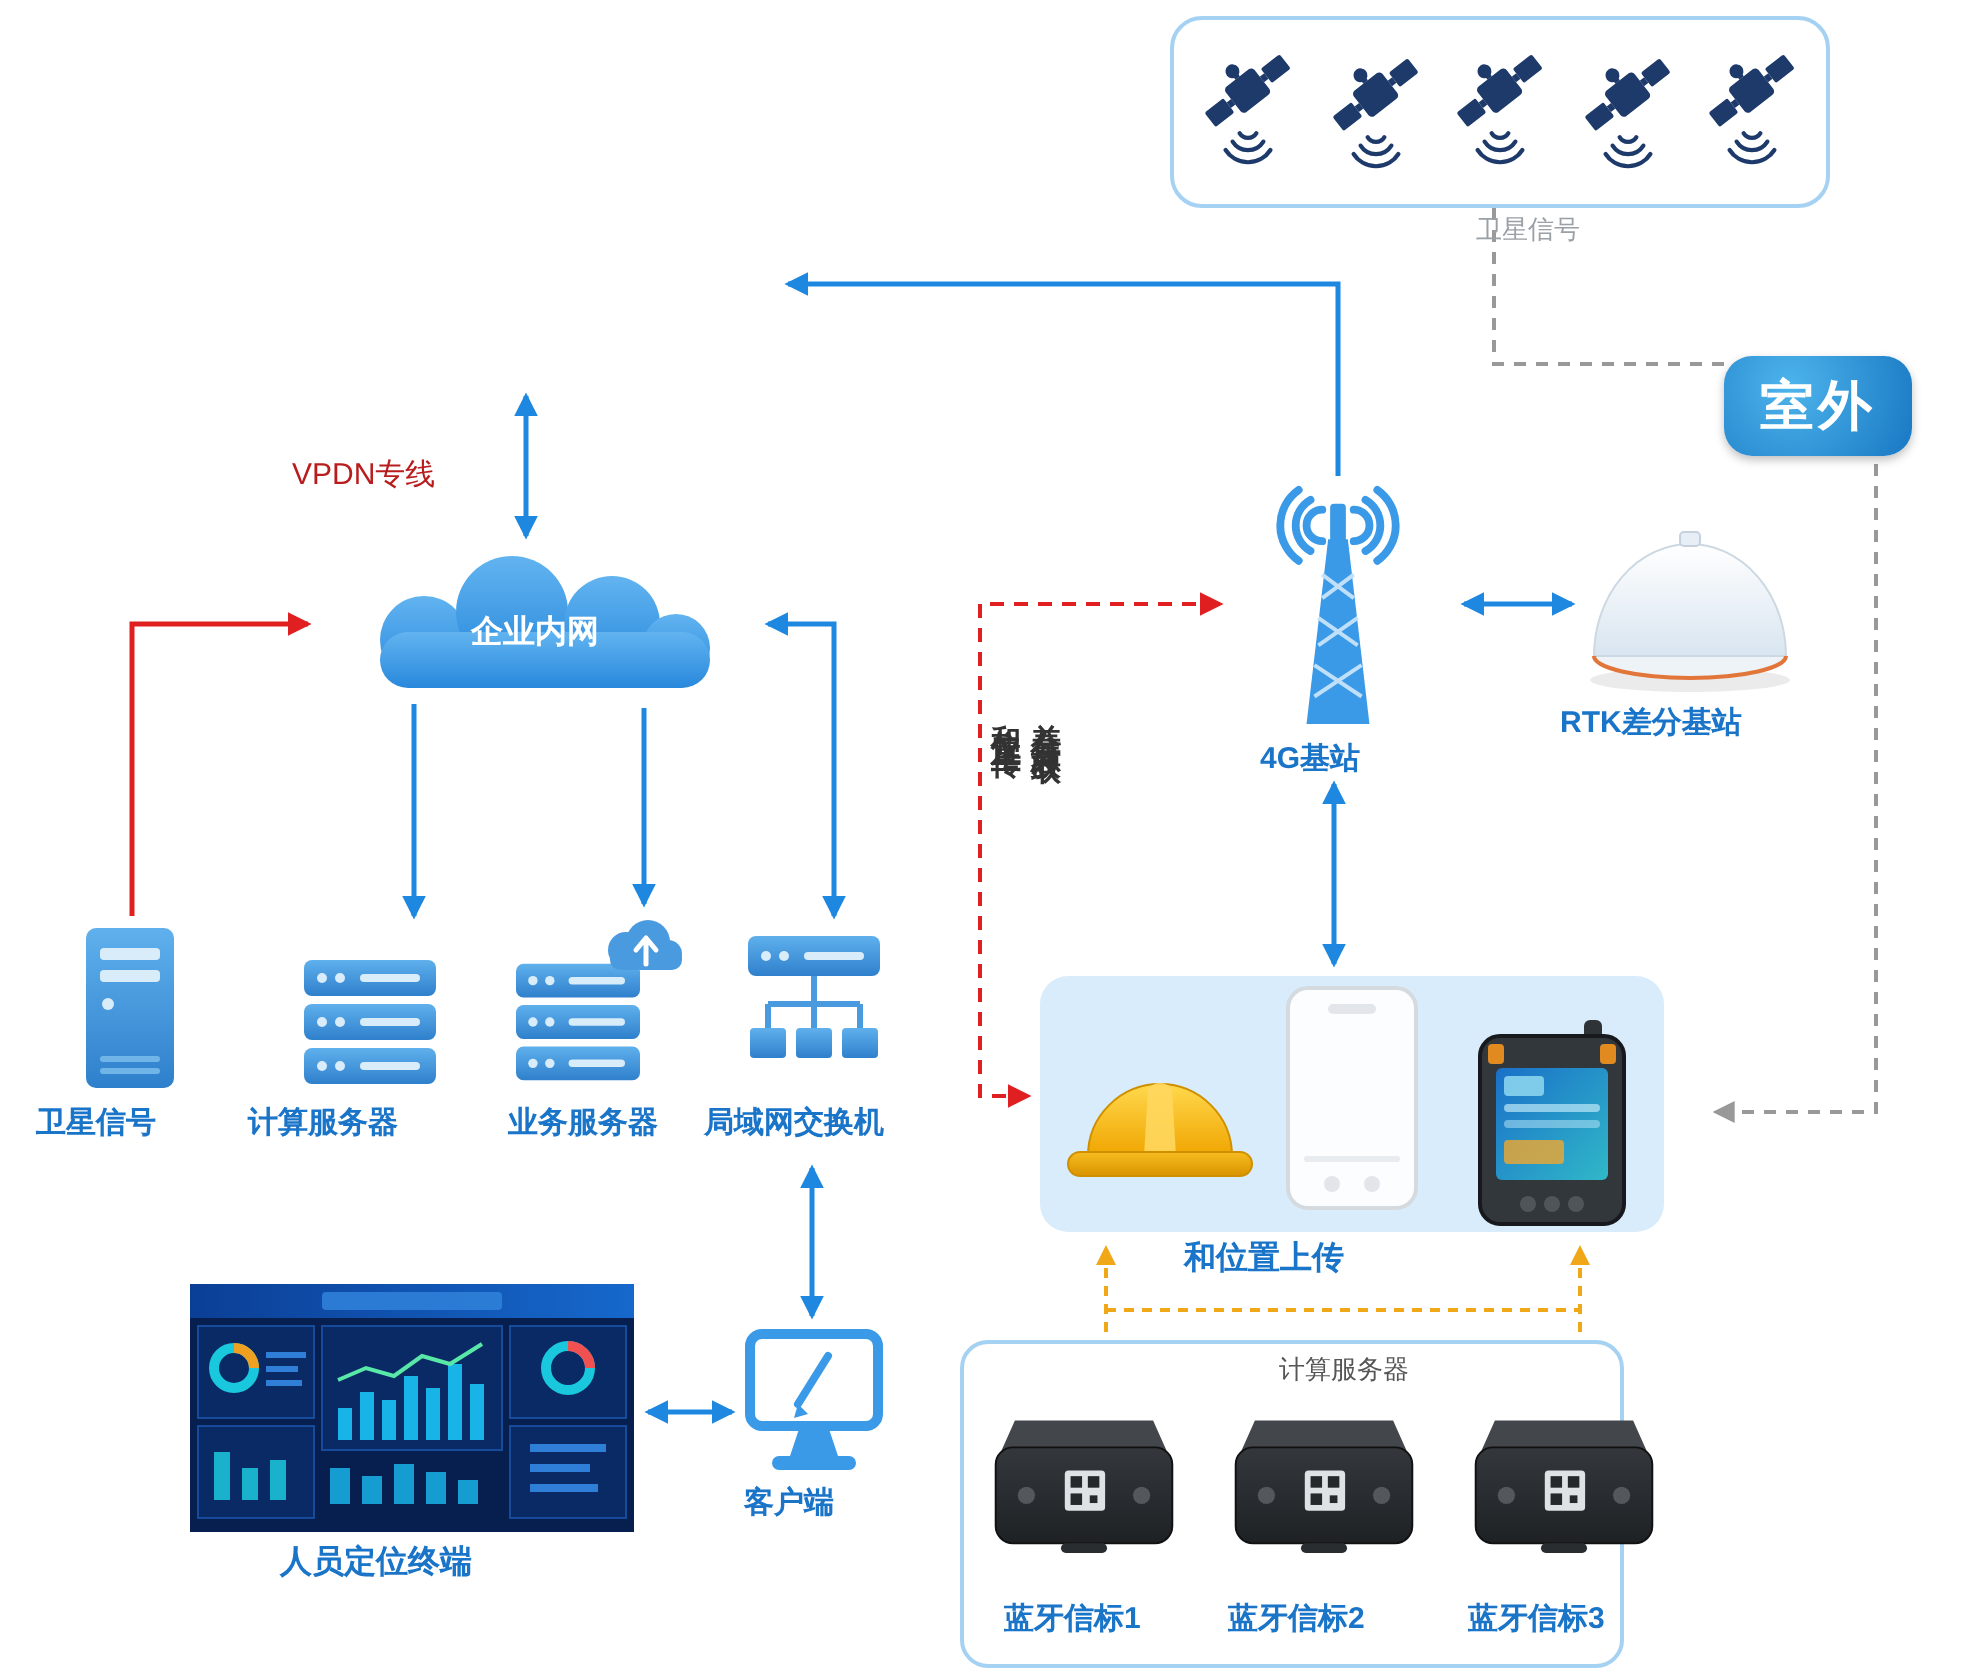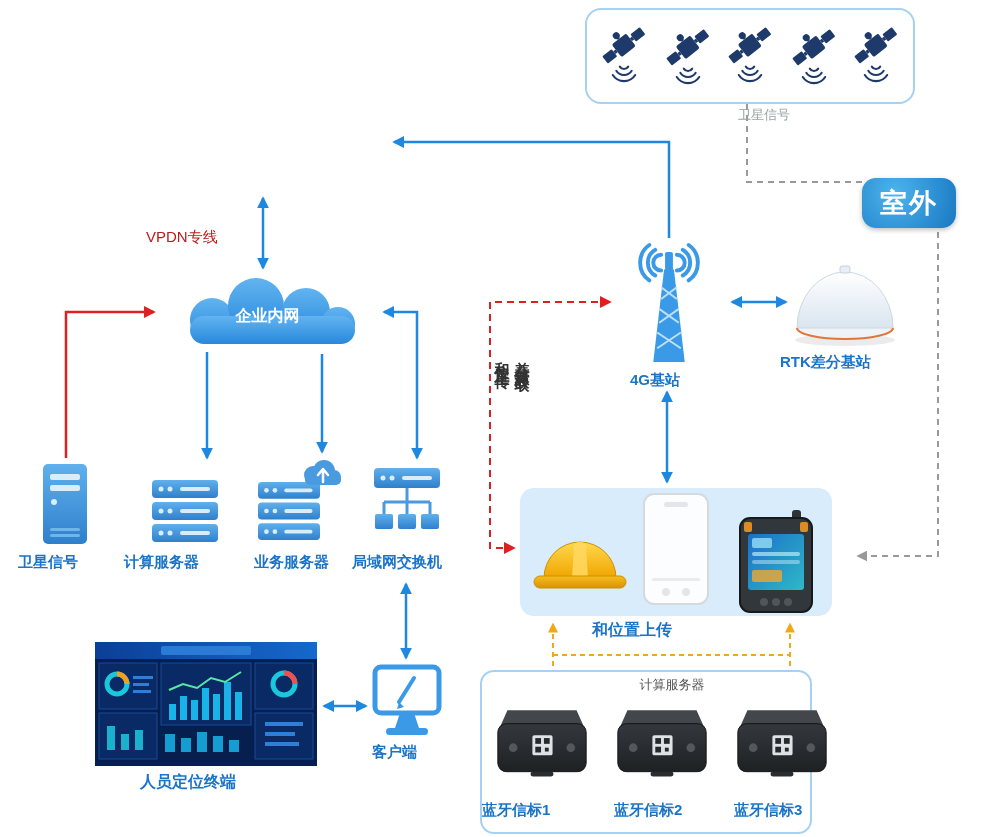--- a/index.html
+++ b/index.html
@@ -401,17 +401,17 @@
   <div class="dark-label" style="left:604px;top:676px;width:136px;font-size:13px;color:#555;text-align:center">计算服务器</div>
   <svg class="icon" style="left:494px;top:700px" width="96" height="80">
       <use href="#sym-beacon"></use>
     </svg>
   <svg class="icon" style="left:614px;top:700px" width="96" height="80">
       <use href="#sym-beacon"></use>
     </svg>
   <svg class="icon" style="left:734px;top:700px" width="96" height="80">
       <use href="#sym-beacon"></use>
     </svg>
-  <div class="node-label" style="left:482px;top:800px;width:96px">蓝牙信标1</div>
+  <div class="node-label" style="left:502px;top:800px;width:96px">蓝牙信标1</div>
   <div class="node-label" style="left:614px;top:800px;width:96px">蓝牙信标2</div>
   <div class="node-label" style="left:734px;top:800px;width:96px">蓝牙信标3</div>
 
 </div>
 
 </body></html>

